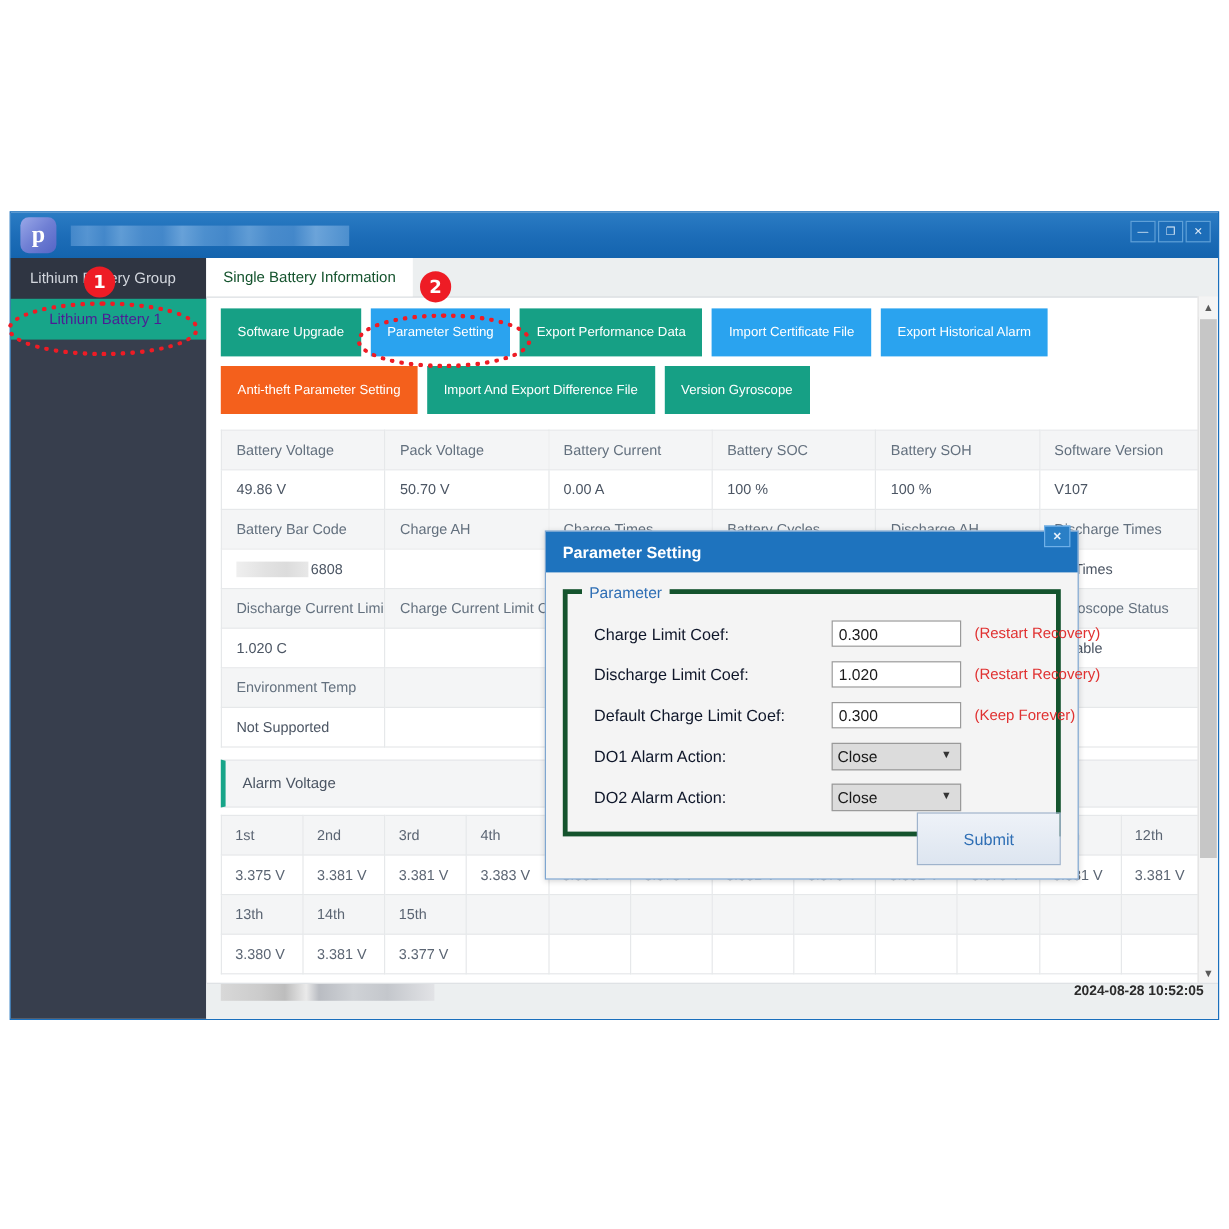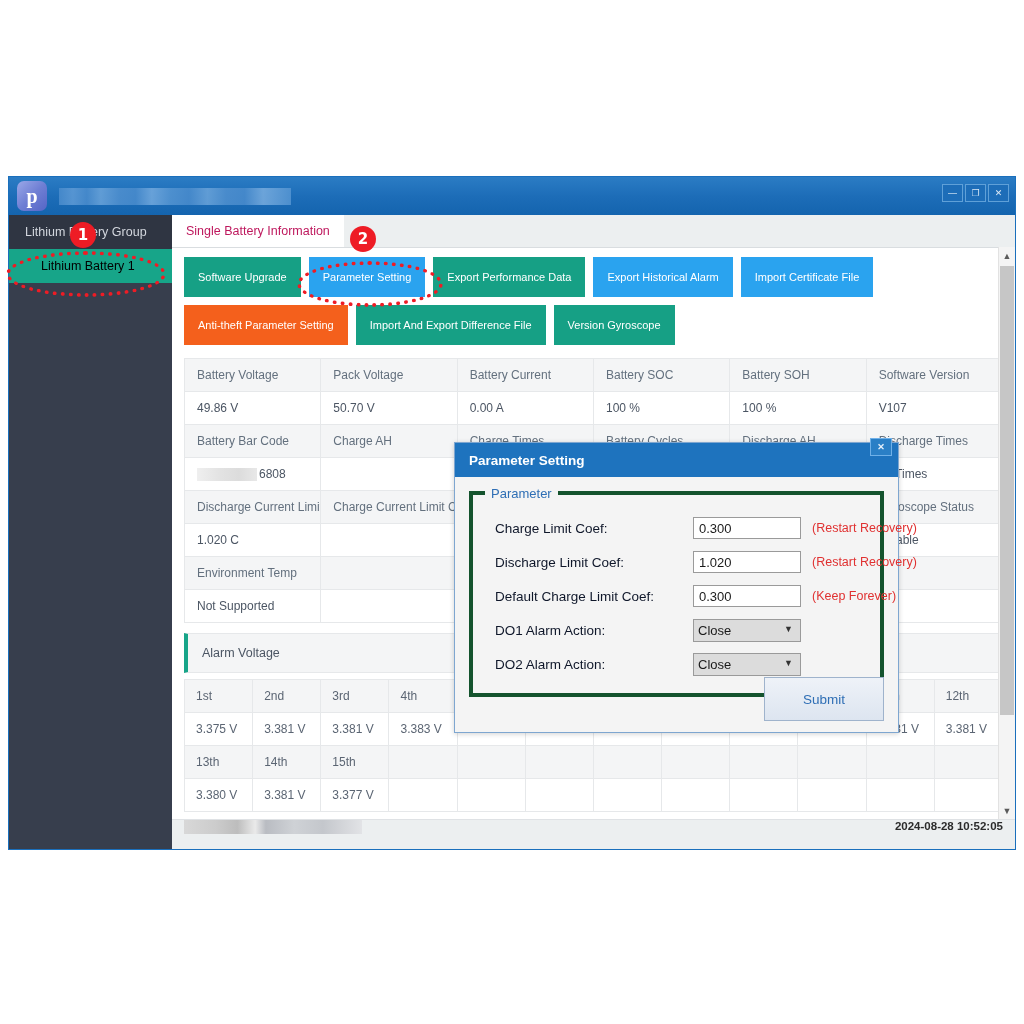--- a/index.html
+++ b/index.html
@@ -64,38 +64,38 @@
 
   .sidebar {
     width: 163px; background: #373e4d; flex: 0 0 163px;
   }
   .side-item {
     height: 34px; display: flex; align-items: center;
     padding-left: 16px; color: #d8dce3; font-size: 12.5px;
     box-sizing: border-box;
   }
   .side-item.group { background: #2f3542; color: #d3d7de; }
-  .side-item.active { background: #17a589; color: #000000; padding-left: 32px; }
+  .side-item.active { background: #17a589; color: #4c1d95; padding-left: 32px; }
 
   .content {
     flex: 1; background: #ffffff; position: relative;
     display: flex; flex-direction: column;
   }
 
   
   .tabstrip {
     height: 32px; background: #eceff0;
     border-bottom: 1px solid #d9dde0;
     display: flex; align-items: flex-end;
     flex: 0 0 32px;
   }
   .tab {
     height: 32px; padding: 0 14px;
     display: flex; align-items: center;
-    font-size: 12.5px; color: #be185d;
+    font-size: 12.5px; color: #14532d;
     background: #eceff0;
   }
   .tab.active { background: #ffffff; }
 
   
   .toolbar {
     padding: 9px 0 0 12px;
     flex: 0 0 auto;
   }
   .tb-row { display: flex; gap: 8px; margin-bottom: 8px; }
@@ -342,22 +342,22 @@
         <div class="tab active">
           <span>Single Battery Information</span>
         </div>
       </div>
 
       <div class="toolbar">
         <div class="tb-row">
           <div class="tb-btn tb-green">Software Upgrade</div>
           <div class="tb-btn tb-blue">Parameter Setting</div>
           <div class="tb-btn tb-green">Export Performance Data</div>
+          <div class="tb-btn tb-blue">Import Certificate File</div>
           <div class="tb-btn tb-blue">Export Historical Alarm</div>
-          <div class="tb-btn tb-blue">Import Certificate File</div>
         </div>
         <div class="tb-row">
           <div class="tb-btn tb-orange">Anti-theft Parameter Setting</div>
           <div class="tb-btn tb-green">Import And Export Difference File</div>
           <div class="tb-btn tb-green">Version Gyroscope</div>
         </div>
       </div>
 
       <table class="info-table">
         <tbody>

